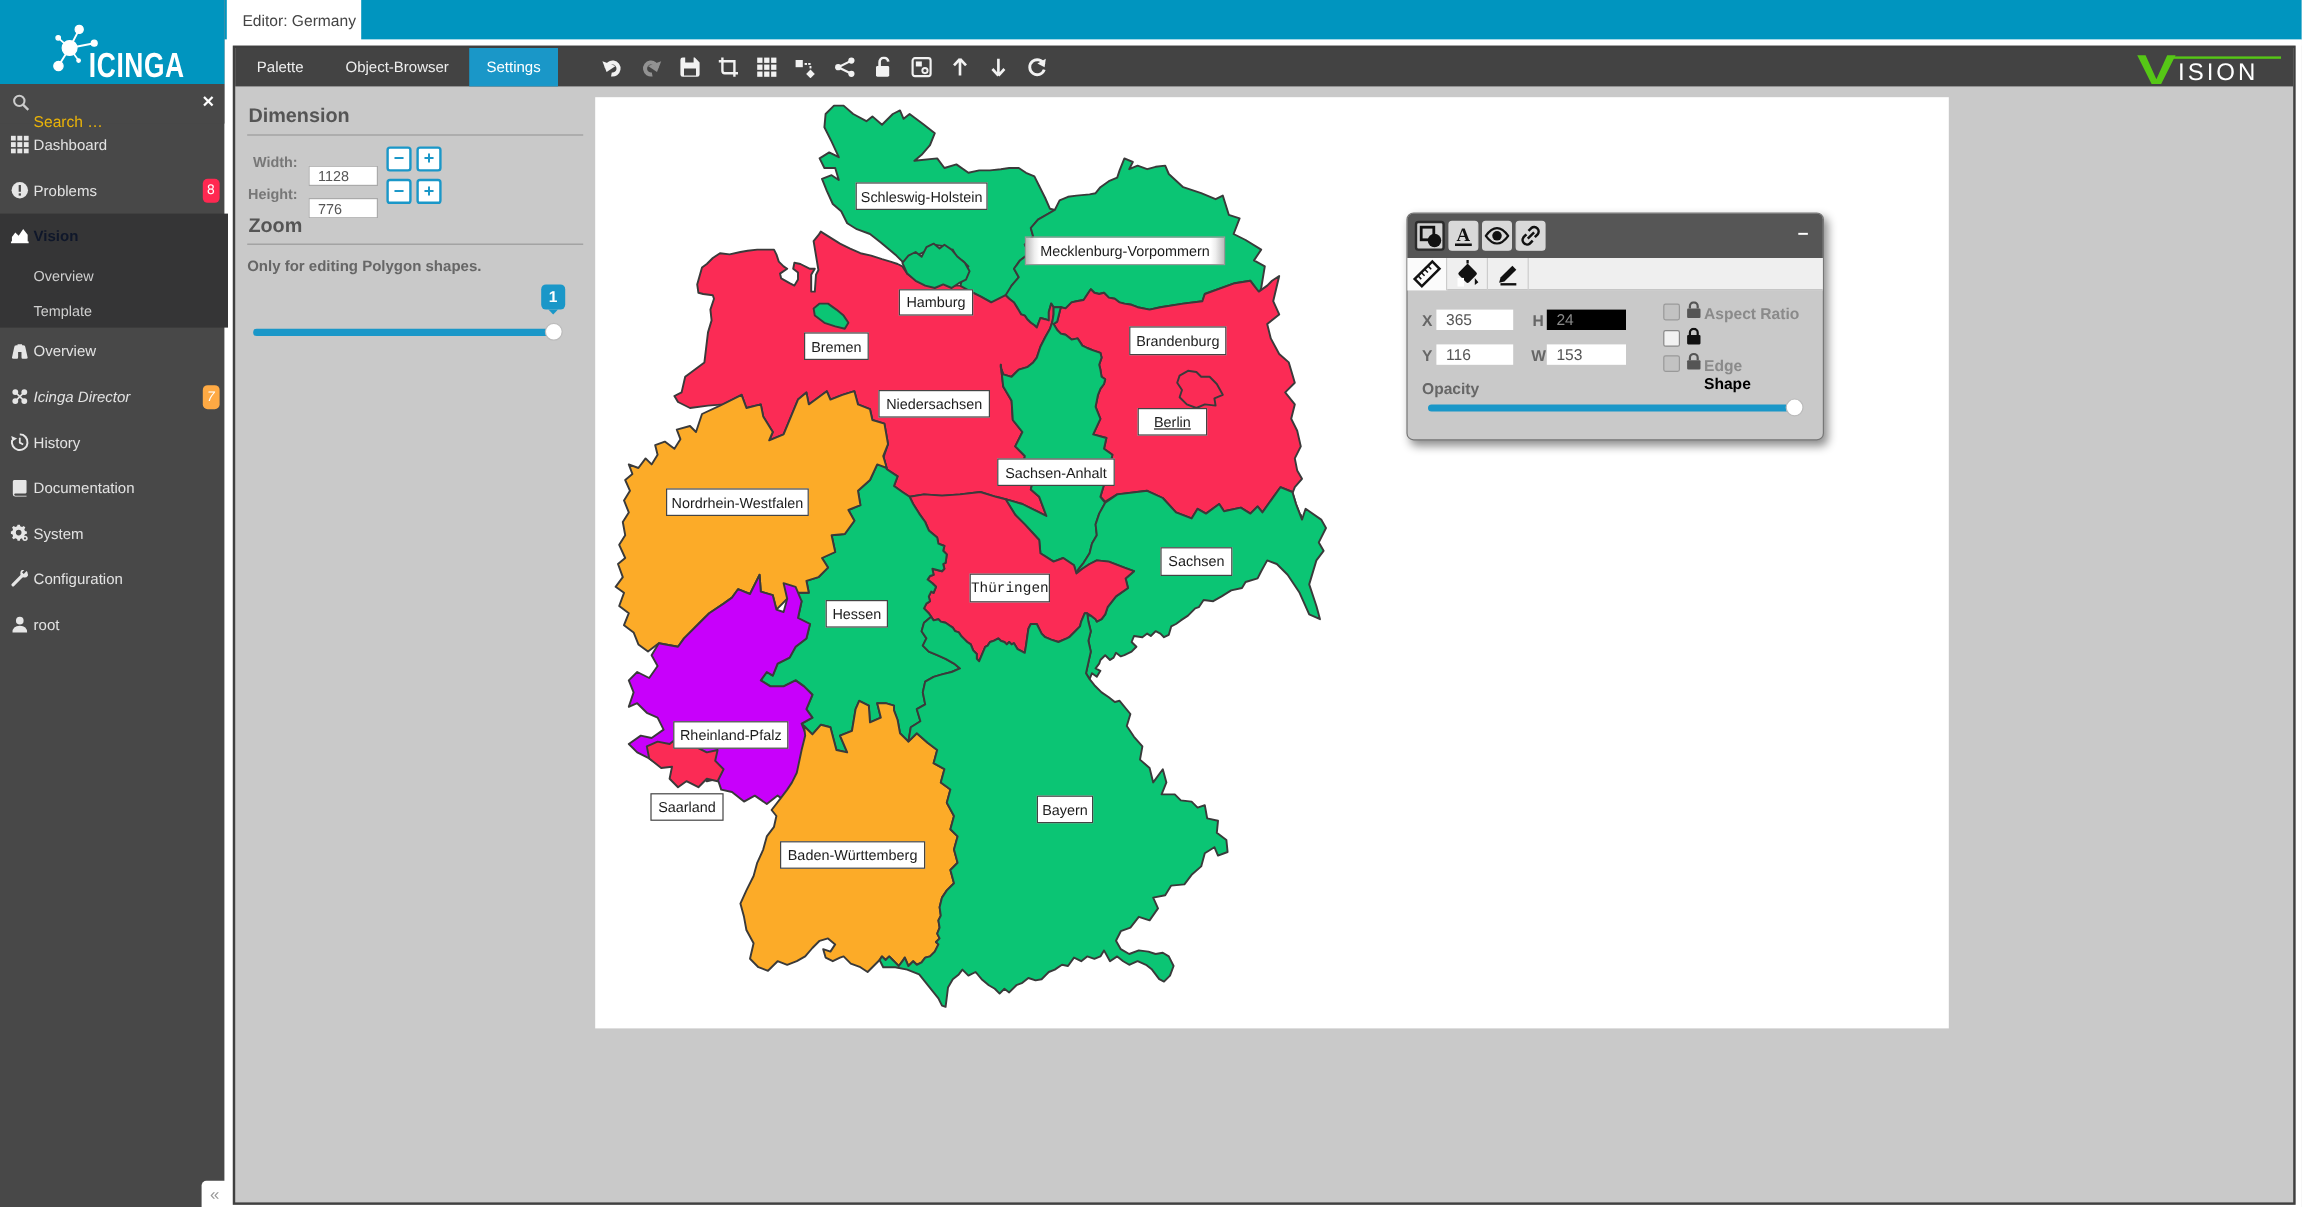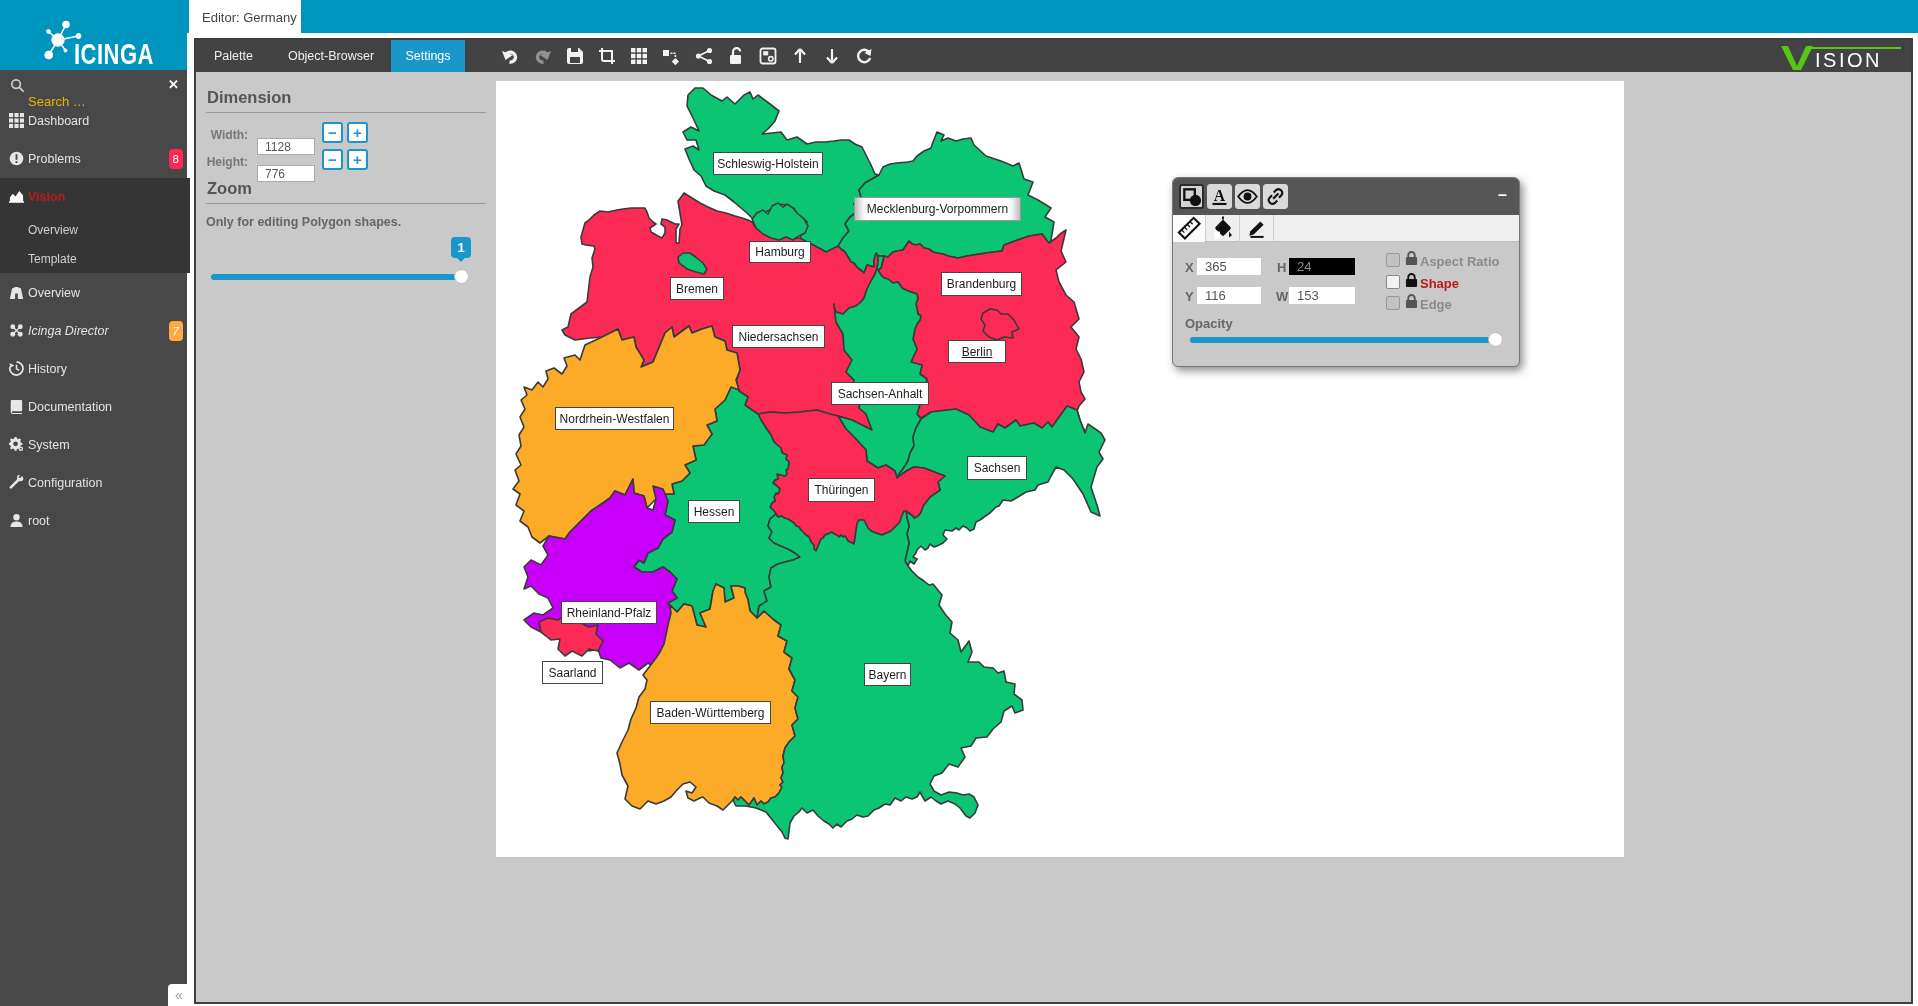--- a/index.html
+++ b/index.html
@@ -67,21 +67,21 @@
 #dlg-min{position:absolute;right:12px;top:8px;color:#fff;font-size:16px;font-weight:bold;}
 #dlg-tabs{position:absolute;left:0;top:37px;width:346px;height:27px;background:#efefef;border-bottom:1px solid #bbb;}
 .dtab{position:absolute;top:0;height:27px;width:33px;border-right:1px solid #ccc;}
 
 #dlg .xl{position:absolute;font-size:13px;font-weight:bold;color:#666;}
 #dlg input{position:absolute;height:17px;border:none;font-size:13px;color:#555;padding-left:8px;
  font-family:"Liberation Sans",sans-serif;}
 .cb{position:absolute;width:14px;height:14px;border:1px solid #999;background:#c2c2c2;border-radius:2px;}
 .cb.en{background:#f2f2f2;border:1px solid #888;}
 .cklb{position:absolute;font-size:13px;font-weight:bold;color:#8a8a8a;}
-.cklb.en{color:#b91c1c;}
+.cklb.en{color:#000000;margin-top:36px;}
 </style></head>
 <body>
 <div id="topbar"></div>
 <div id="tab-editor">Editor: Germany</div>
 <div id="whitegap"></div>
 <div id="sidebar"></div>
 <div id="sidehead"></div>
 <div id="logo"><svg viewBox="0 0 190 70" width="190" height="70">
 <g fill="#fff" stroke="#fff">
 <line x1="48" y1="32" x2="56" y2="16.5" stroke-width="1.6"></line>
@@ -128,21 +128,21 @@
         <rect x="7" y="10.8" width="2" height="2" fill="#484848"></rect>
       </svg></div>
     <div class="tx" style="">Problems</div>
     <div class="badge" style="background:#ff2851;">8</div>
   </div>
 <div class="mi" style="top:178px;">
     <div class="ic"><svg viewBox="0 0 16 16" width="15" height="15" fill="#fff">
         <path d="M1 14 L1 9 L4 5 L7 8 L11 2 L15 7 L15 14 Z"></path>
         <rect x="0" y="13" width="16" height="1.6"></rect>
       </svg></div>
-    <div class="tx" style="font-weight:bold;color:#b91c1c;">Vision</div>
+    <div class="tx" style="font-weight:bold;color:#0f172a;">Vision</div>
   </div>
 <div class="sub" style="top:216px;">
     <div class="tx">Overview</div>
   </div>
 <div class="sub" style="top:245px;">
     <div class="tx">Template</div>
   </div>
 <div class="mi" style="top:274px;">
     <div class="ic"><svg viewBox="0 0 16 16" width="15" height="15" fill="#e6e6e6">
         <path d="M1 14 L3 5 Q3 3 5 3 L6 3 L6 2 L10 2 L10 3 L11 3 Q13 3 13 5 L15 14 Q15 15 13.5 15 L10.5 15 Q9.5 15 9.5 13.5 L9.5 9 L6.5 9 L6.5 13.5 Q6.5 15 5.5 15 L2.5 15 Q1 15 1 14 Z M6.7 5 L9.3 5 L9.3 7.4 L6.7 7.4 Z"></path>
@@ -311,21 +311,21 @@
 </svg>
     <div class="maplabel" style="left:217px;top:71px;width:110px;height:23px;">Schleswig-Holstein</div>
 <div class="maplabel sel" style="left:358px;top:116px;width:167px;height:24px;">Mecklenburg-Vorpommern</div>
 <div class="maplabel" style="left:253px;top:160px;width:62px;height:22px;">Hamburg</div>
 <div class="maplabel" style="left:174px;top:196px;width:54px;height:23px;">Bremen</div>
 <div class="maplabel" style="left:236px;top:244px;width:93px;height:23px;">Niedersachsen</div>
 <div class="maplabel" style="left:445px;top:191px;width:81px;height:24px;">Brandenburg</div>
 <div class="maplabel" style="left:452px;top:259px;width:58px;height:23px;text-decoration:underline;">Berlin</div>
 <div class="maplabel" style="left:335px;top:301px;width:98px;height:23px;">Sachsen-Anhalt</div>
 <div class="maplabel" style="left:471px;top:375px;width:60px;height:24px;">Sachsen</div>
-<div class="maplabel" style="left:312px;top:397px;width:67px;height:24px;">Thüringen</div>
+<div class="maplabel" style="left:312px;top:397px;width:67px;height:24px;font-family:Liberation Mono, monospace;">Thüringen</div>
 <div class="maplabel" style="left:192px;top:419px;width:52px;height:23px;">Hessen</div>
 <div class="maplabel" style="left:59px;top:326px;width:119px;height:23px;">Nordrhein-Westfalen</div>
 <div class="maplabel" style="left:65px;top:520px;width:96px;height:23px;">Rheinland-Pfalz</div>
 <div class="maplabel" style="left:46px;top:580px;width:61px;height:23px;">Saarland</div>
 <div class="maplabel" style="left:154px;top:620px;width:121px;height:23px;">Baden-Württemberg</div>
 <div class="maplabel" style="left:368px;top:582px;width:47px;height:23px;">Bayern</div>
   </div>
   <div id="dlg">
     <div id="dlg-title">
 <div class="dbtn act" style="left:6px;"><svg viewBox="0 0 18 18" width="21" height="21" style="margin:1px;">

